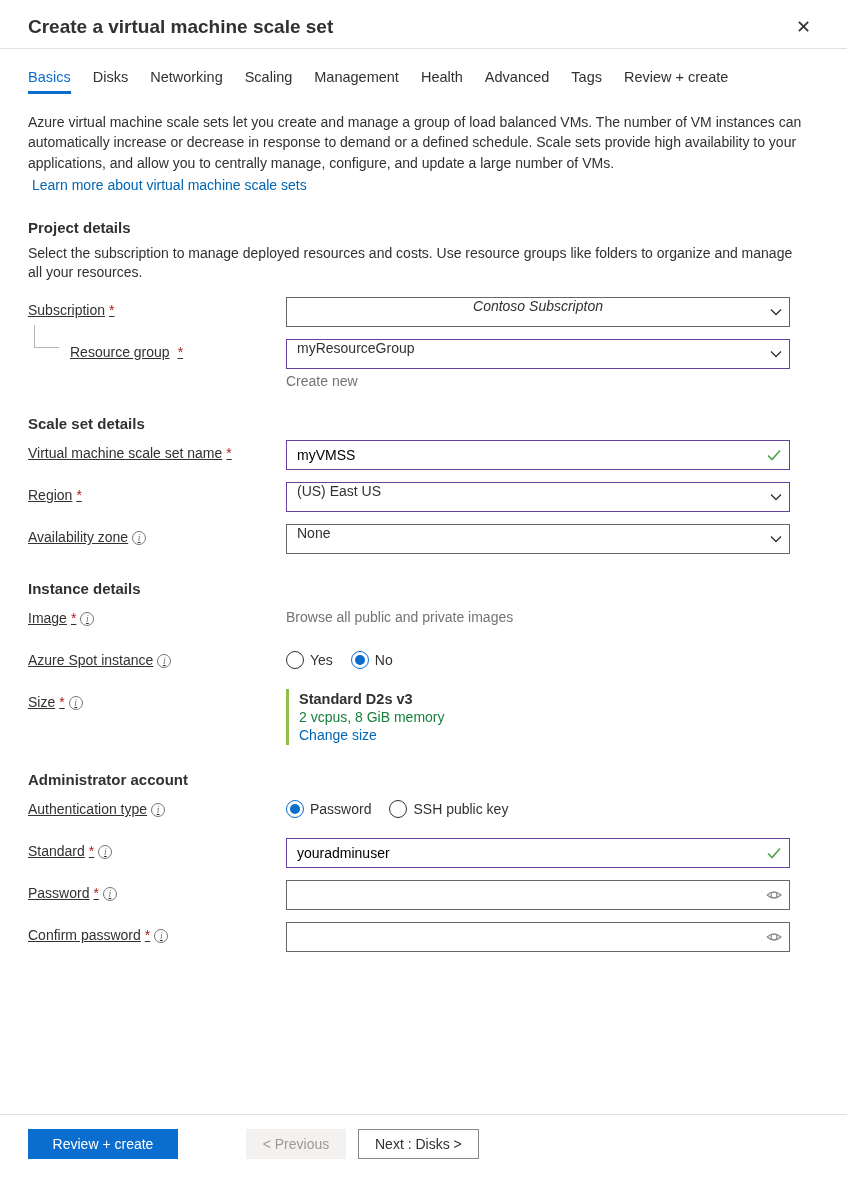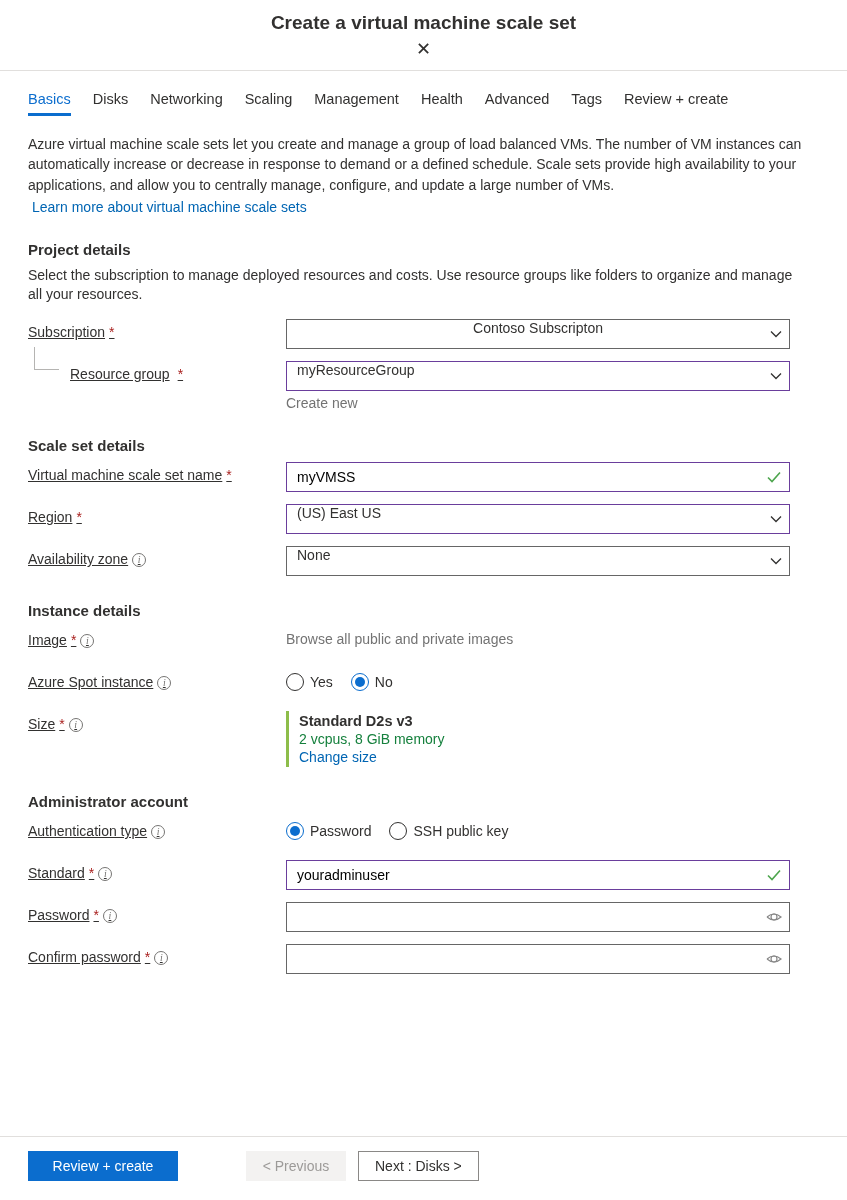--- a/index.html
+++ b/index.html
@@ -9,21 +9,20 @@
     color: #323130;
     background: #fff;
     width: 847px;
   }
   .header {
     display: flex;
     justify-content: space-between;
     align-items: center;
     padding: 12px 28px 6px 28px;
     border-bottom: 1px solid #e1dfdd;
-    flex-direction: column;
   }
   .header h1 {
     font-size: 19px;
     font-weight: 600;
   }
   .close-btn {
     font-size: 18px;
     cursor: pointer;
     padding: 4px 8px;
     color: #323130;
@@ -119,21 +118,21 @@
   }
   .select, .input {
     width: 100%;
     height: 30px;
     border: 1px solid #666;
     padding: 0 28px 0 10px;
     font-size: 14px;
     background: #fff;
     position: relative;
   }
-  .select.center-text { text-align: center; padding-left: 0; padding-right: 0; }
+  .select.center-text { text-align: center; padding-left: 0; padding-right: 0; font-style: italic; }
   .select.purple, .input.purple { border-color: #6a3e9c; }
   .select-wrap, .input-wrap {
     position: relative;
     display: block;
   }
   .chevron {
     position: absolute;
     right: 8px;
     top: 50%;
     transform: translateY(-50%);

